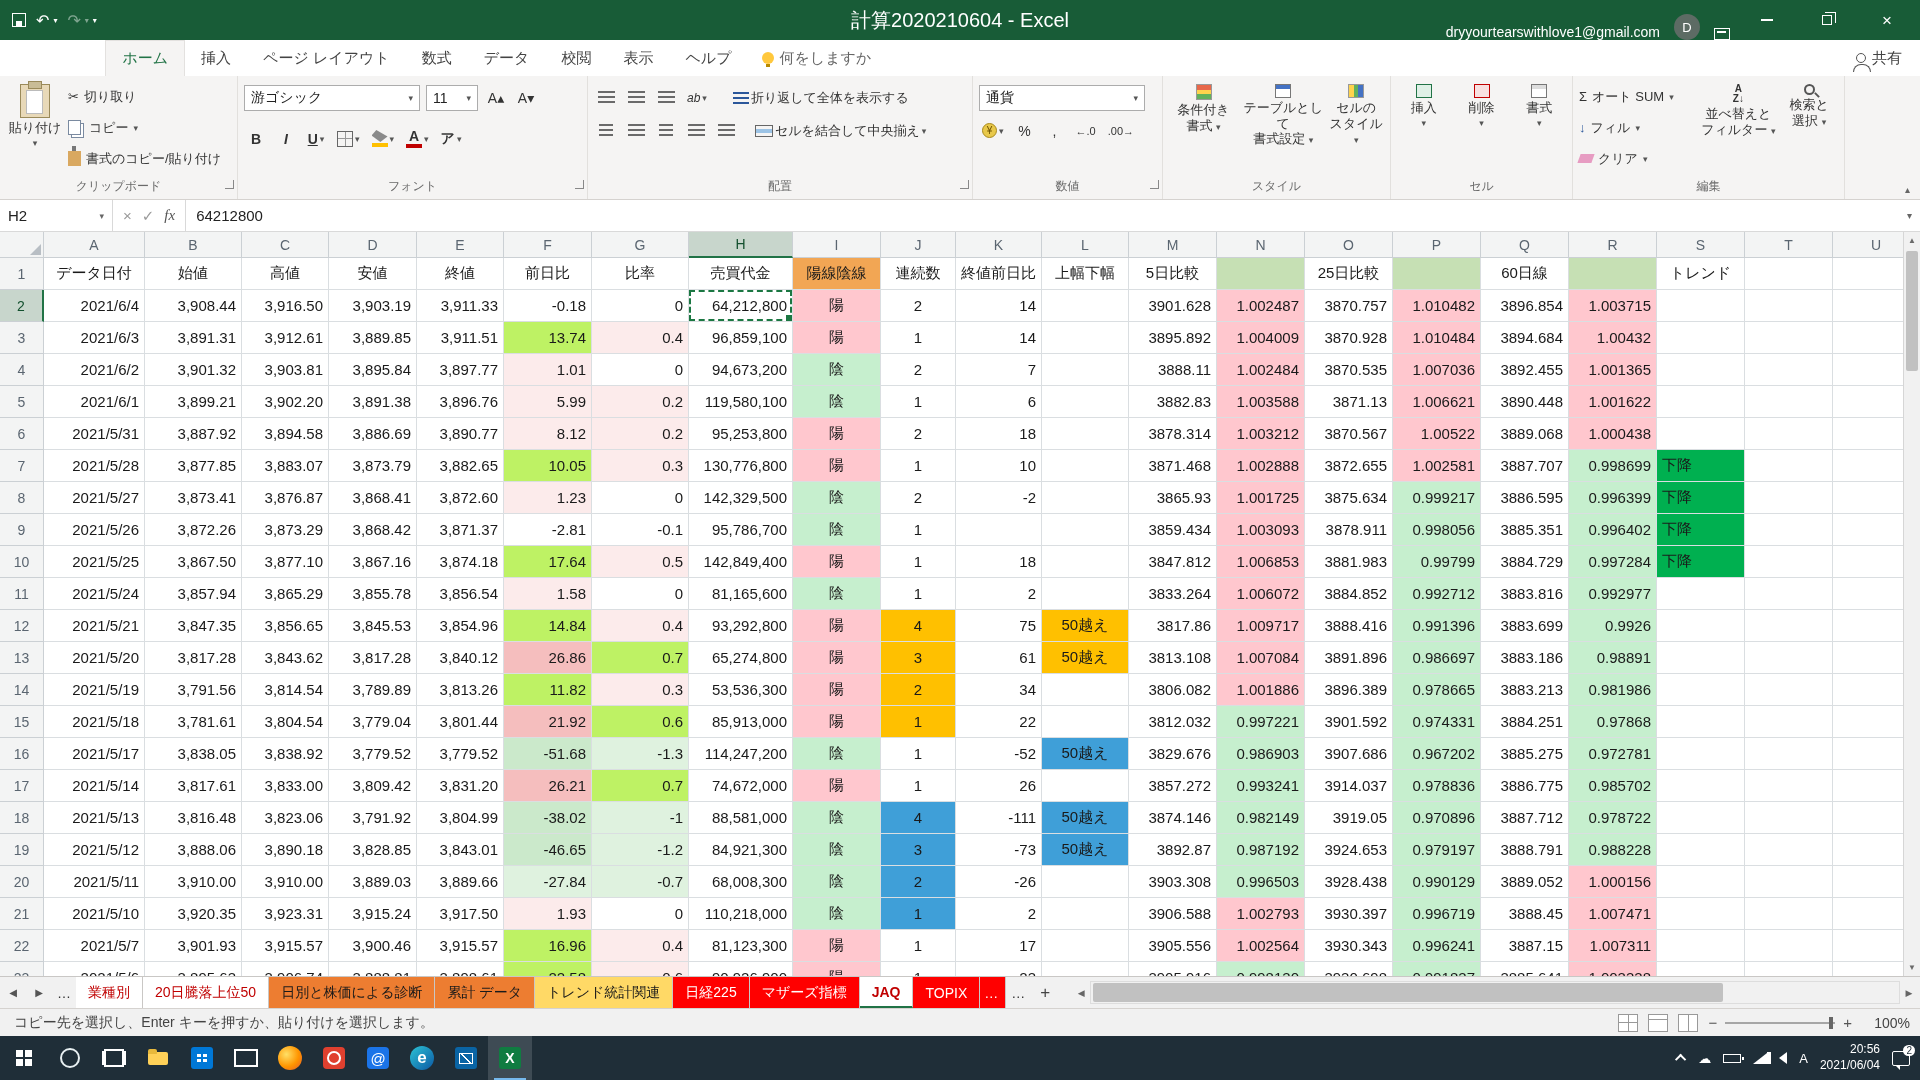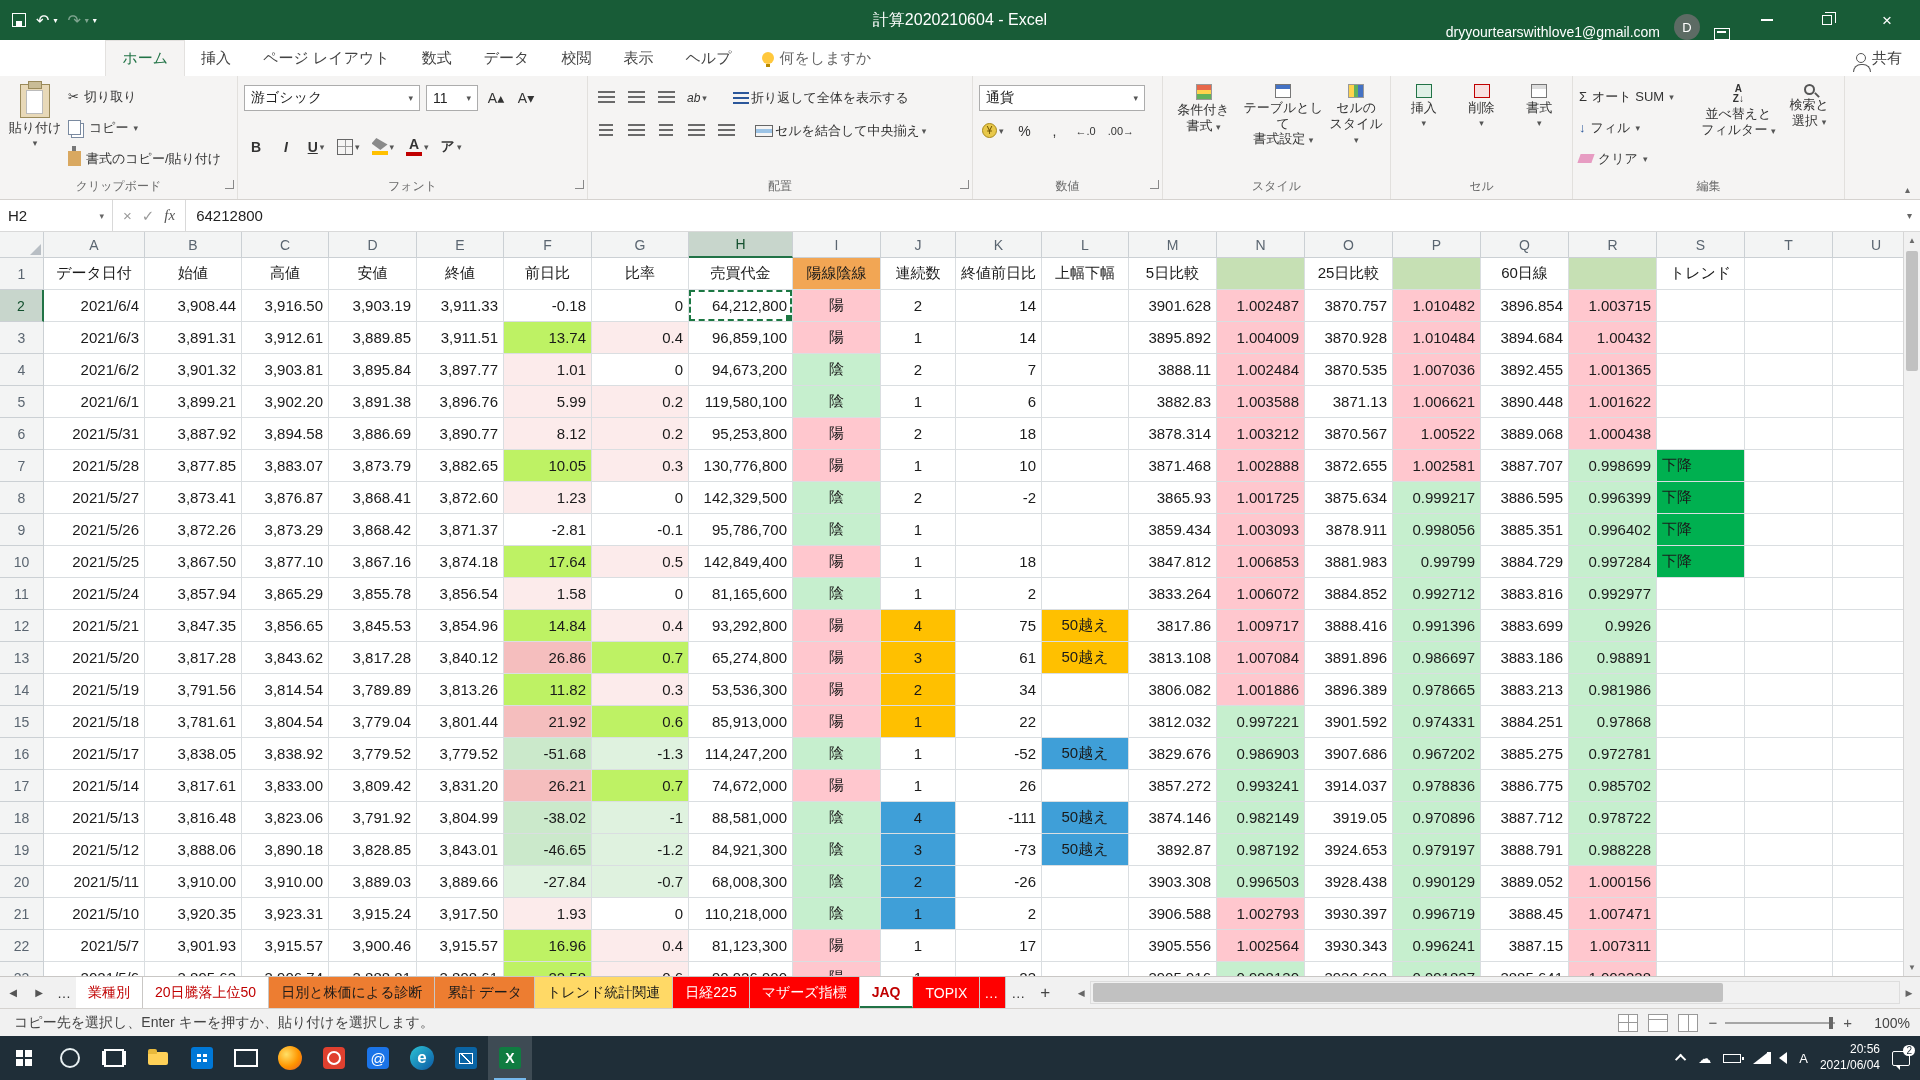--- a/index.html
+++ b/index.html
@@ -7,21 +7,21 @@
   #app { width:1920px; height:1080px; display:flex; flex-direction:column; background:#fff; }
 
   
   .titlebar { height:40px; background:#185C37; color:#fff; display:flex; align-items:center; position:relative; flex:0 0 auto; }
   .qat { display:flex; align-items:center; gap:10px; padding:0 12px; z-index:2; }
   .qat .g { font-size:16px; color:#fff; }
   .ic-save { width:14px; height:14px; border:1.5px solid #fff; position:relative; }
   .ic-save::after { content:""; position:absolute; left:3px; bottom:0; width:6px; height:5px; background:#fff; }
   .mini-dd { font-size:8px; margin-left:-6px; }
   .dim { opacity:.45; }
-  .tb-title { position:absolute; left:0; right:0; text-align:center; font-size:16px; z-index:1; }
+  .tb-title { position:absolute; left:0; right:0; text-align:center; font-size:20px; z-index:1; }
   .tb-right { margin-left:auto; display:flex; align-items:flex-end; gap:14px; z-index:2; padding-right:10px; }
   .tb-user { font-size:14px; }
   .avatar { width:26px; height:26px; border-radius:50%; background:#5d6b64; color:#fff; font-size:13px; display:flex; align-items:center; justify-content:center; }
   .ic-ribbonopt { width:16px; height:12px; border:1.5px solid #fff; position:relative; }
   .ic-ribbonopt::after { content:""; position:absolute; left:2px; top:2px; width:9px; height:2px; background:#fff; }
   .wbtn { width:46px; height:40px; display:flex; align-items:center; justify-content:center; }
   .ic-min { width:12px; height:2px; background:#fff; }
   .ic-restore { width:10px; height:10px; border:1.5px solid #fff; position:relative; }
   .ic-restore::after { content:""; position:absolute; left:2px; top:-4px; width:10px; height:10px; border:1.5px solid #fff; border-left:none; border-bottom:none; }
   .ic-close { font-size:17px; line-height:1; }
@@ -285,21 +285,21 @@
           <div class="sb">
               <span class="ic-painter"></span>
               <span>書式のコピー/貼り付け</span>
             </div>
         </div>
       </div>
       <div class="rgl"><span>クリップボード</span><span class="launcher"></span></div>
     </div>
 
     <div class="rgroup" style="width:350px">
-      <div class="rgc" style="flex-direction:column; gap:16px;">
+      <div class="rgc" style="flex-direction:column; gap:8px;">
         <div class="rrow">
           <div class="combo" style="width:176px">
               <span>游ゴシック</span>
               <span class="dd">▾</span>
             </div>
           <div class="combo" style="width:52px">
               <span>11</span>
               <span class="dd">▾</span>
             </div>
           <div class="cbtn">A▴</div>

